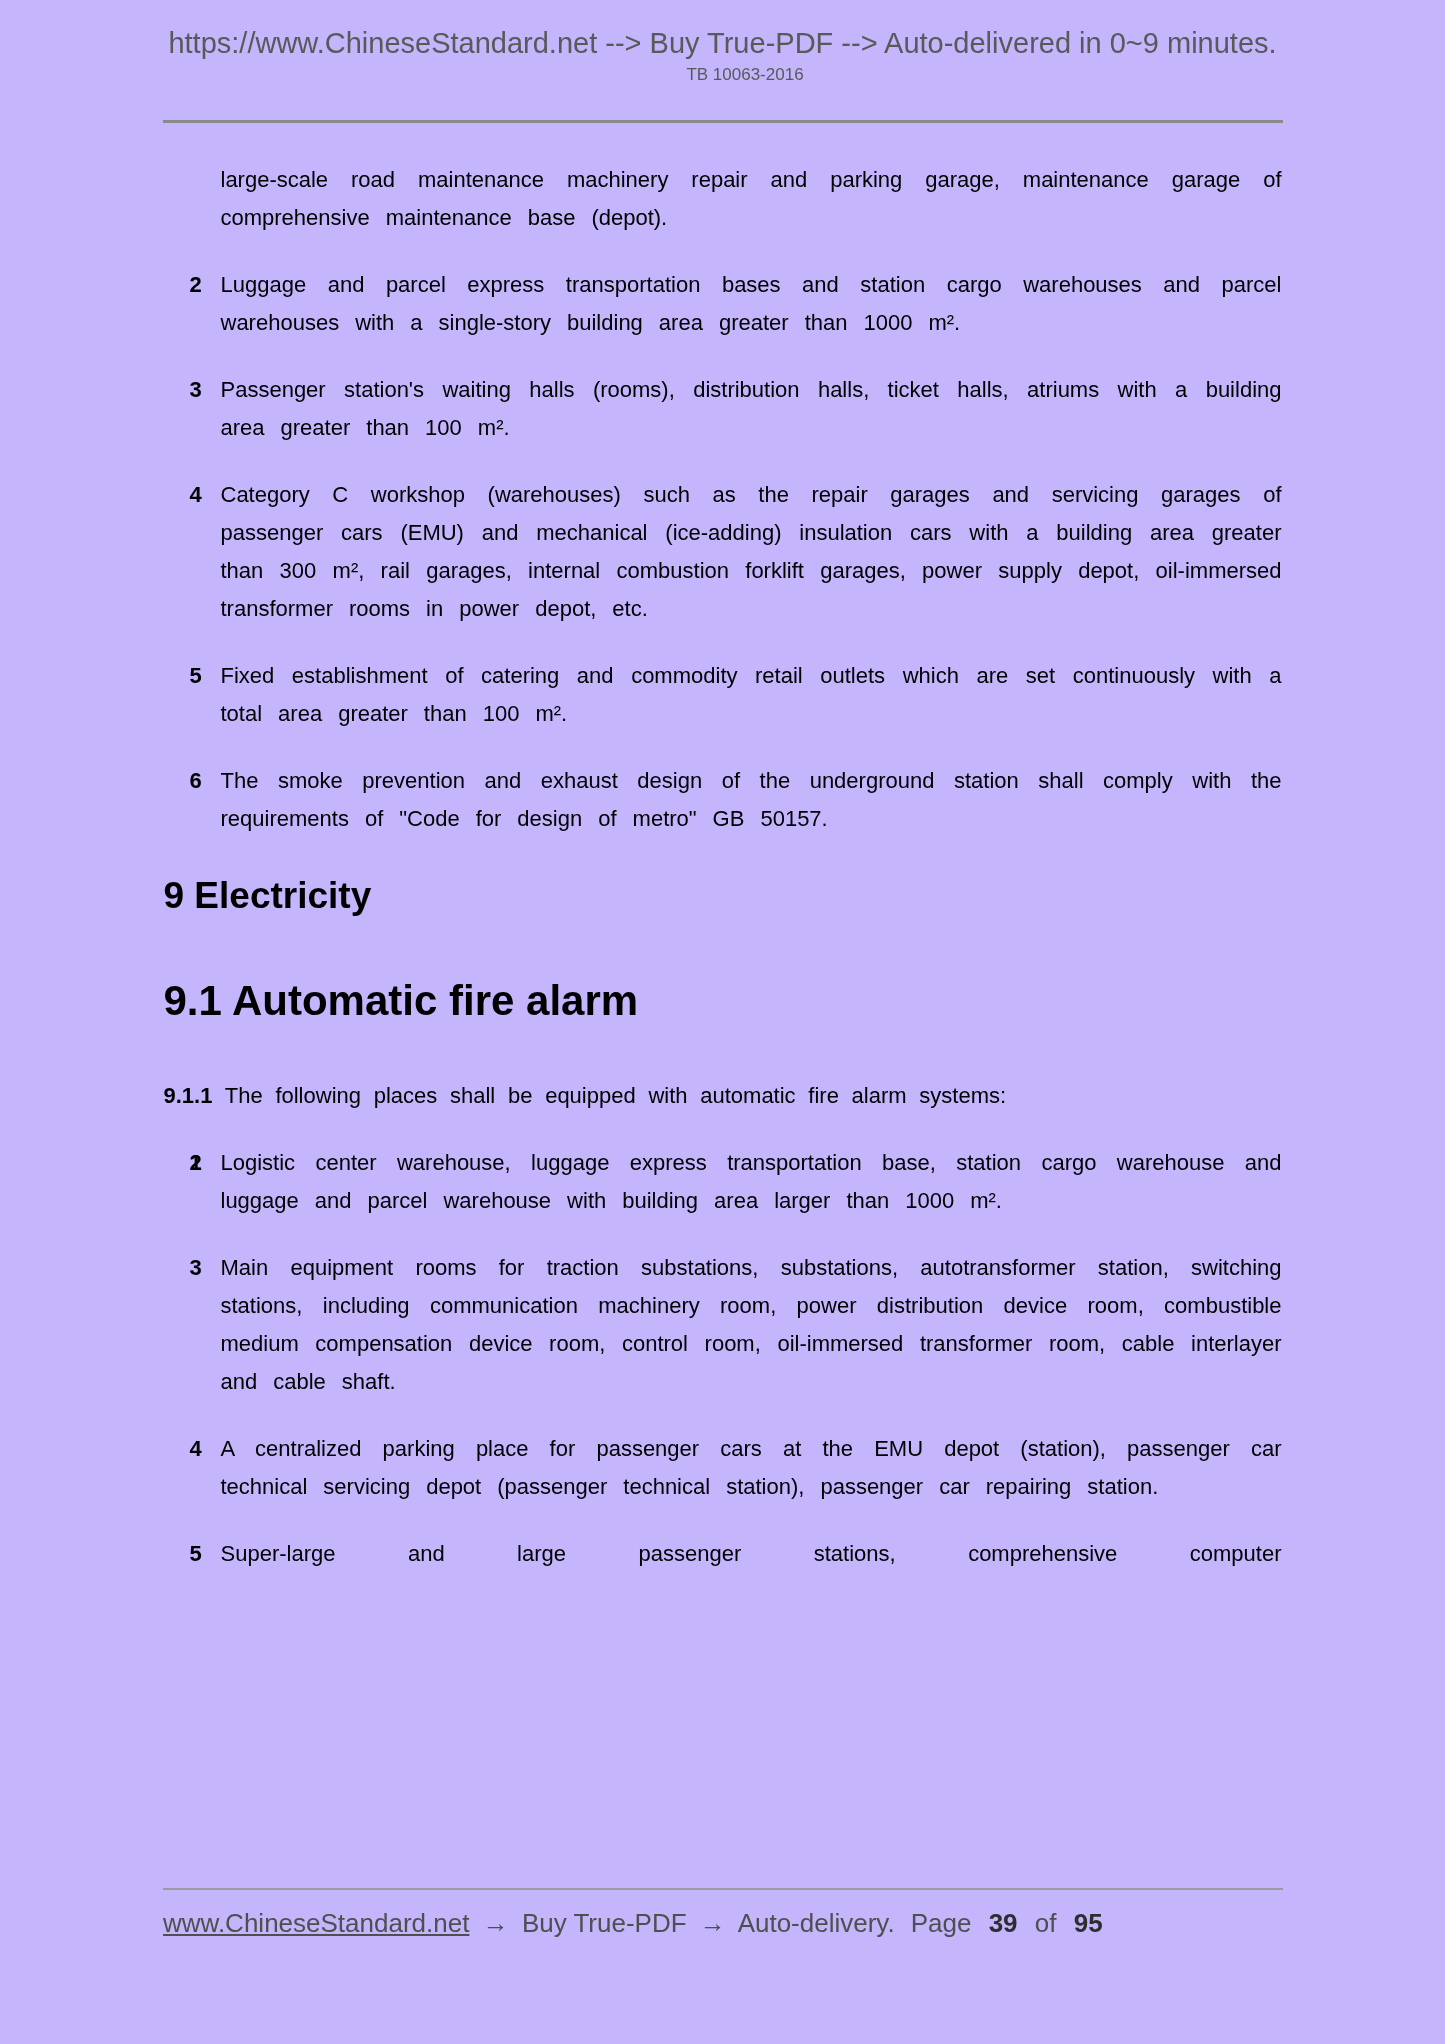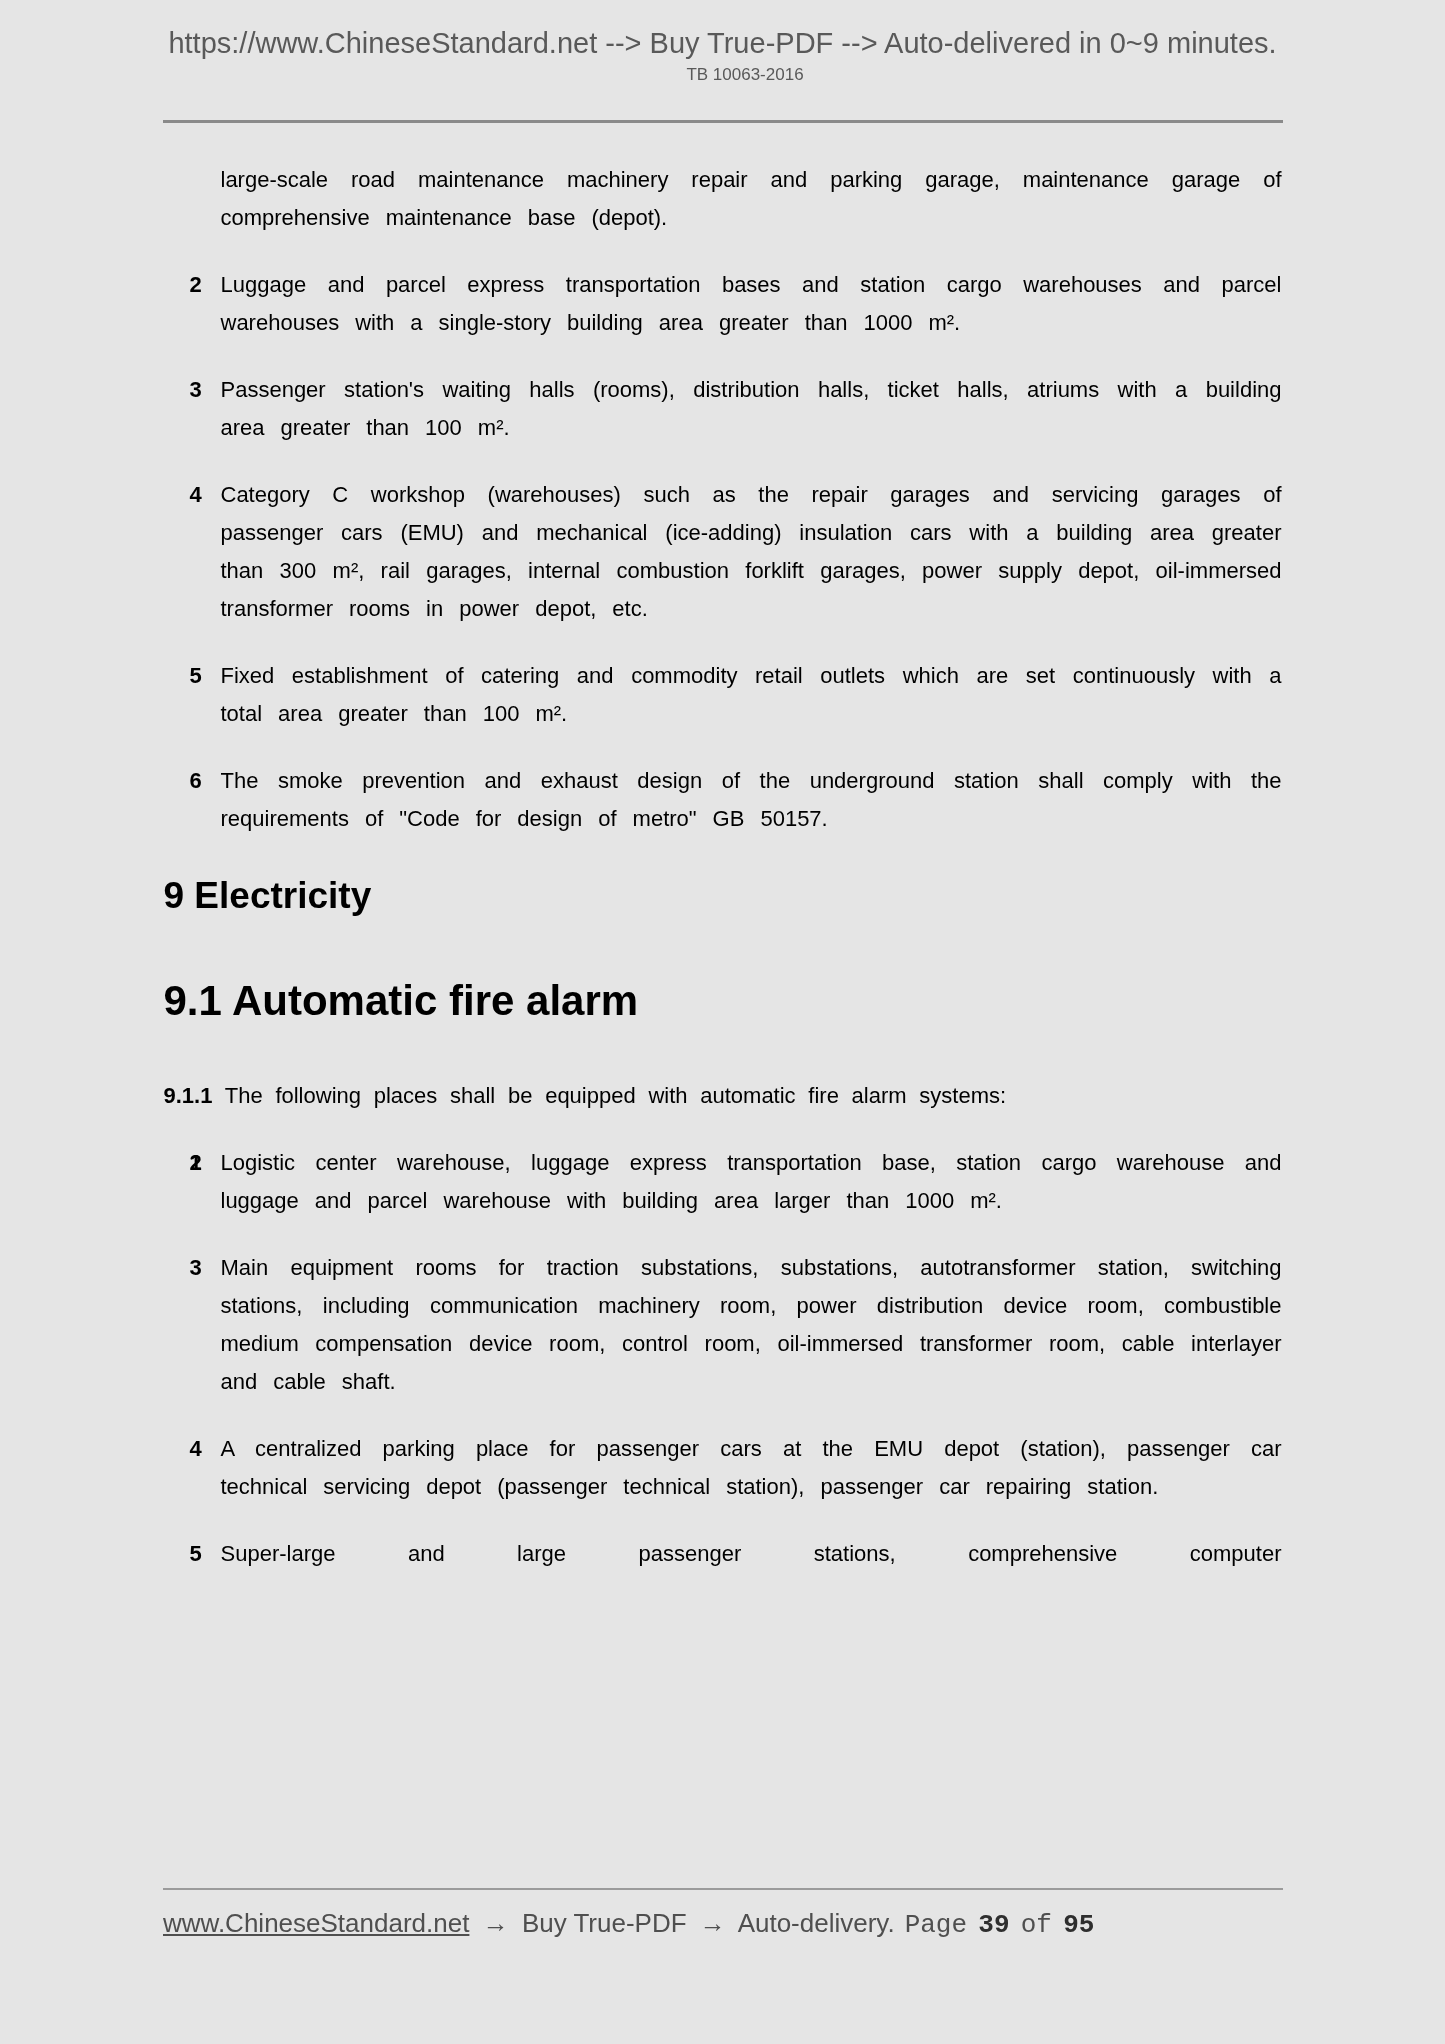--- a/index.html
+++ b/index.html
@@ -1,20 +1,20 @@
 <!DOCTYPE html>
 <html><head>
 <meta charset="utf-8">
 <style>
   html, body { margin:0; padding:0; background:#ffffff; }
   .page {
     position:relative;
     width:1445px;
     height:2044px;
-    background:#e5e5e5;
+    background:#c4b5fd;
     font-family:"Liberation Sans","DejaVu Sans",sans-serif;
     color:#000;
     overflow:hidden;
   }
   
   .header { padding-top:26px; text-align:center; color:#595959; }
   .header-url { font-size:29px; line-height:34px; }
   .header-doc { font-size:17px; line-height:27px; margin-top:1px;margin-left:45px; }
   .rule-top {
     width:1120px; margin:32px auto 0;
@@ -43,21 +43,21 @@
   
   .footer { position:absolute; left:163px; top:1888px; width:1120px; }
   .footer-rule { border:0; border-top:2px solid #9b9b9b; height:0; margin:0; }
   .footer-row {
     display:flex; align-items:baseline;
     margin-top:17px; font-size:26px; line-height:32px; color:#4f4f4f;
   }
   .f-left span, .f-left a { margin-right:6px; }
   .f-link { color:#4f4f4f; text-decoration:underline; cursor:pointer; }
   .f-arrow { color:#4f4f4f; }
-  .f-right span { margin-left:4px;font-family:Liberation Mono, monospace; }
+  .f-right span { margin-left:10px; }
   .f-bold { font-weight:bold; color:#2e2e2e; }
 </style>
 </head>
 <body>
 
 <div class="page">
 
   <div class="header">
     <div class="header-url">https://www.ChineseStandard.net --&gt; Buy True-PDF --&gt; Auto-delivered in 0~9 minutes.</div>
     <div class="header-doc">TB 10063-2016</div>

